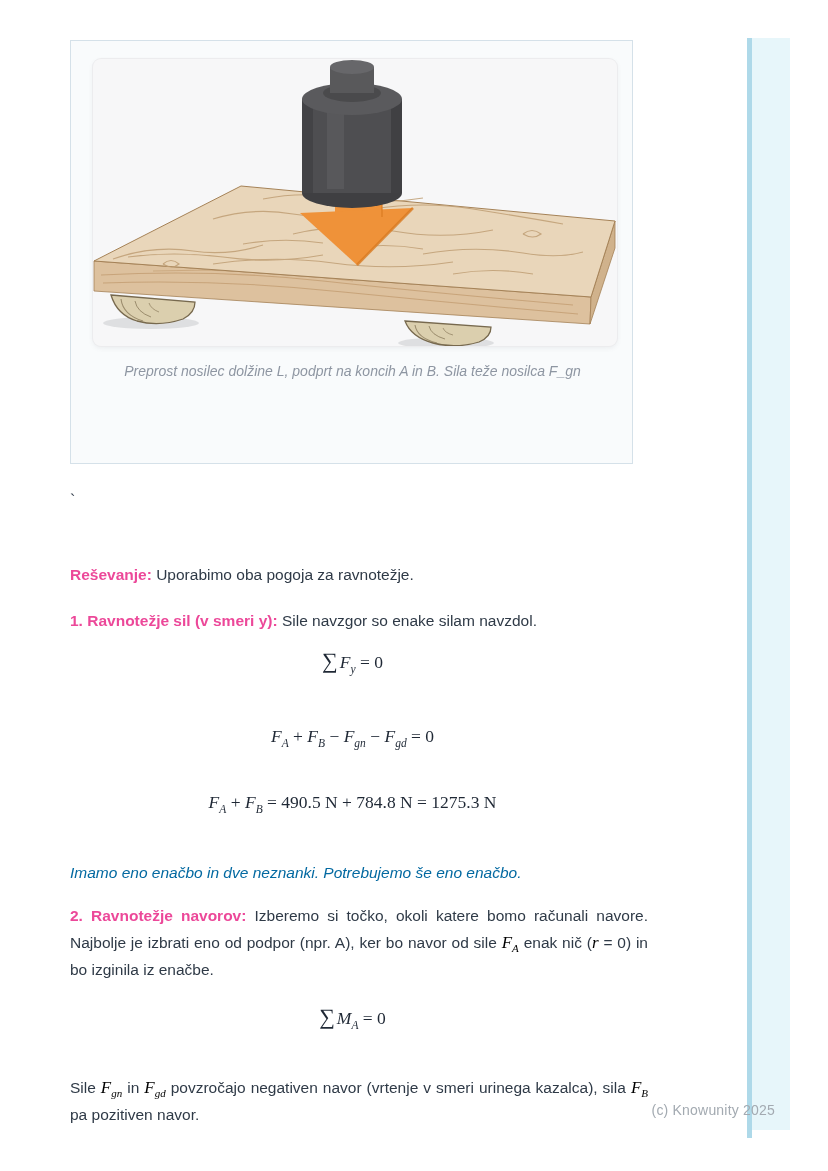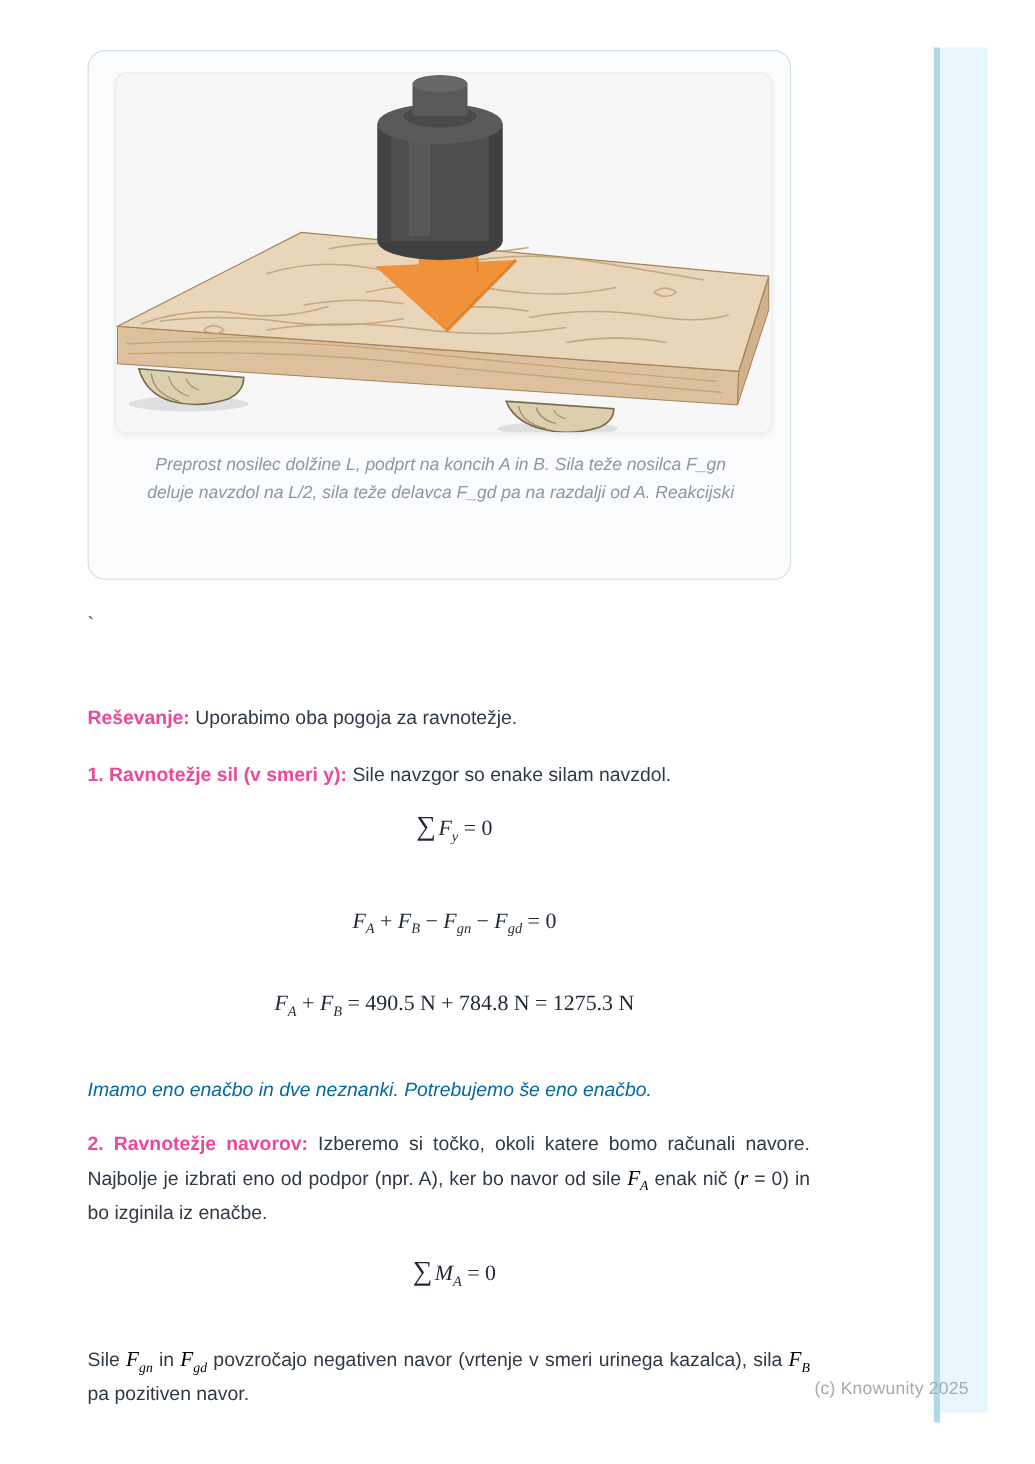--- a/index.html
+++ b/index.html
@@ -5,21 +5,21 @@
   html,body { margin:0; padding:0; background:#ffffff; }
   body {
     width:828px; height:1171px; position:relative; overflow:hidden;
     font-family:"Liberation Sans", sans-serif; color:#2f3a47;
   }
   .stripe-line { position:absolute; left:747px; top:38px; width:5px; height:1100px; background:#aed9e9; z-index:1; }
   .stripe-band { position:absolute; left:752px; top:38px; width:38px; height:1092px; background:#e7f6fa; z-index:1; }
 
   .figure-card {
     position:absolute; left:70px; top:40px; width:563px; height:424px; box-sizing:border-box;
-    background:#f9fbfc; border:1px solid #d5e1e9; border-radius:14px; z-index:2;
+    background:#f9fbfc; border:1px solid #d5e1e9; border-radius:0; z-index:2;
   }
   .figure-image {
     position:absolute; left:22px; top:18px; width:524px; height:287px;
     background:#f7f7f8; border-radius:8px;
     box-shadow:0 0 0 1px #ececee, 0 2px 5px rgba(100,110,120,.10);
     overflow:hidden;
   }
   .figure-image svg { display:block; }
   .figure-caption {
     position:absolute; left:27px; top:319px; width:509px; text-align:center;
@@ -30,21 +30,21 @@
 
   .para { position:absolute; left:70px; width:578px; font-size:15.5px; line-height:27px; z-index:2; }
   .para b { font-weight:bold; color:#ec4899;margin-top:13px; }
   .p-resevanje { top:545px; }
   .p-forces   { top:591px; }
   .p-imamo    { top:843px; font-style:italic; color:#0369a1; }
   .p-moments  { top:886px; text-align:justify; }
   .p-sile     { top:1058px; text-align:justify; }
 
   .eq {
-    position:absolute; left:81px; width:565px; text-align:center; z-index:2;
+    position:absolute; left:70px; width:565px; text-align:center; z-index:2;
     font-family:"Liberation Serif", serif; color:#1f2835; font-size:17.5px; line-height:26px;
   }
   .eq .sigma { font-size:22px; font-style:normal; margin-right:2px; }
   .eq i, .imath { font-style:italic; }
   sub { font-size:11.5px; font-style:italic; line-height:0; }
   .eq-sum-fy  { top:648px; }
   .eq-balance { top:723px; }
   .eq-values  { top:789px; }
   .eq-sum-ma  { top:1004px; }
 
@@ -123,21 +123,20 @@
         <rect x="234" y="45" width="17" height="85" fill="#5e5e61" opacity="0.65"></rect>
         <ellipse cx="259" cy="40" rx="50" ry="16" fill="#5a5a5d"></ellipse>
         <ellipse cx="259" cy="34" rx="29" ry="9" fill="#4a4a4c"></ellipse>
         <rect x="237" y="8" width="44" height="26" fill="#59595b"></rect>
         <ellipse cx="259" cy="8" rx="22" ry="7" fill="#67676a"></ellipse>
       </g>
     </svg>
   </div>
   <div class="figure-caption">
     <div>Preprost nosilec dolžine L, podprt na koncih A in B. Sila teže nosilca F_gn</div>
-    <div>deluje navzdol na L/2, sila teže delavca F_gd pa na razdalji od A. Reakcijski</div>
   </div>
 </div>
 
 <div class="stray">`</div>
 
 <p class="para p-resevanje"><b>Reševanje:</b><span> Uporabimo oba pogoja za ravnotežje.</span></p>
 
 <p class="para p-forces"><b>1. Ravnotežje sil (v smeri y):</b><span> Sile navzgor so enake silam navzdol.</span></p>
 
 <div class="eq eq-sum-fy"><span class="sigma">∑</span><i>F</i><sub>y</sub><span> = 0</span></div>

